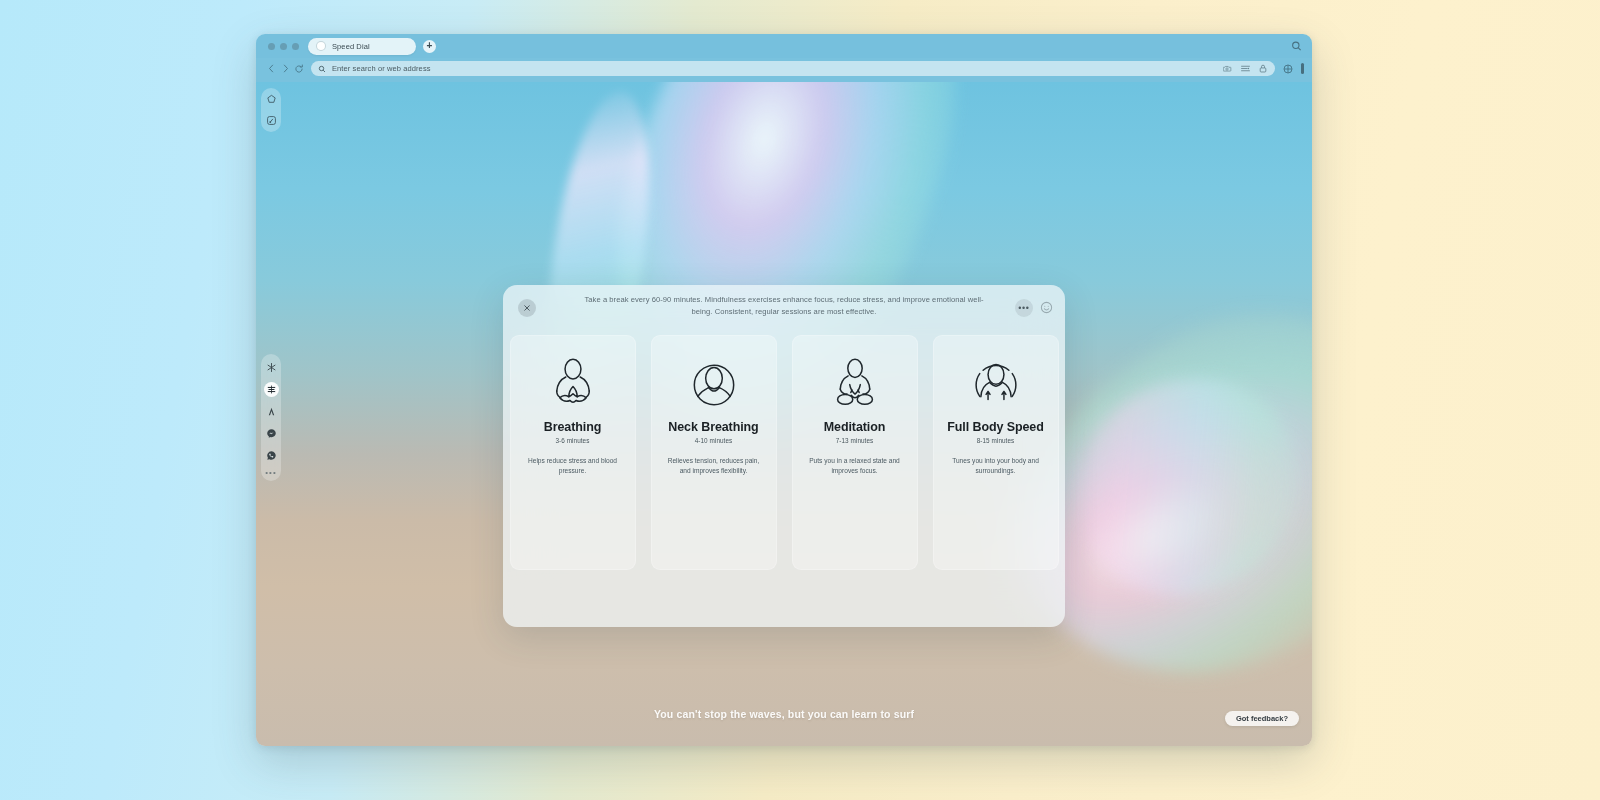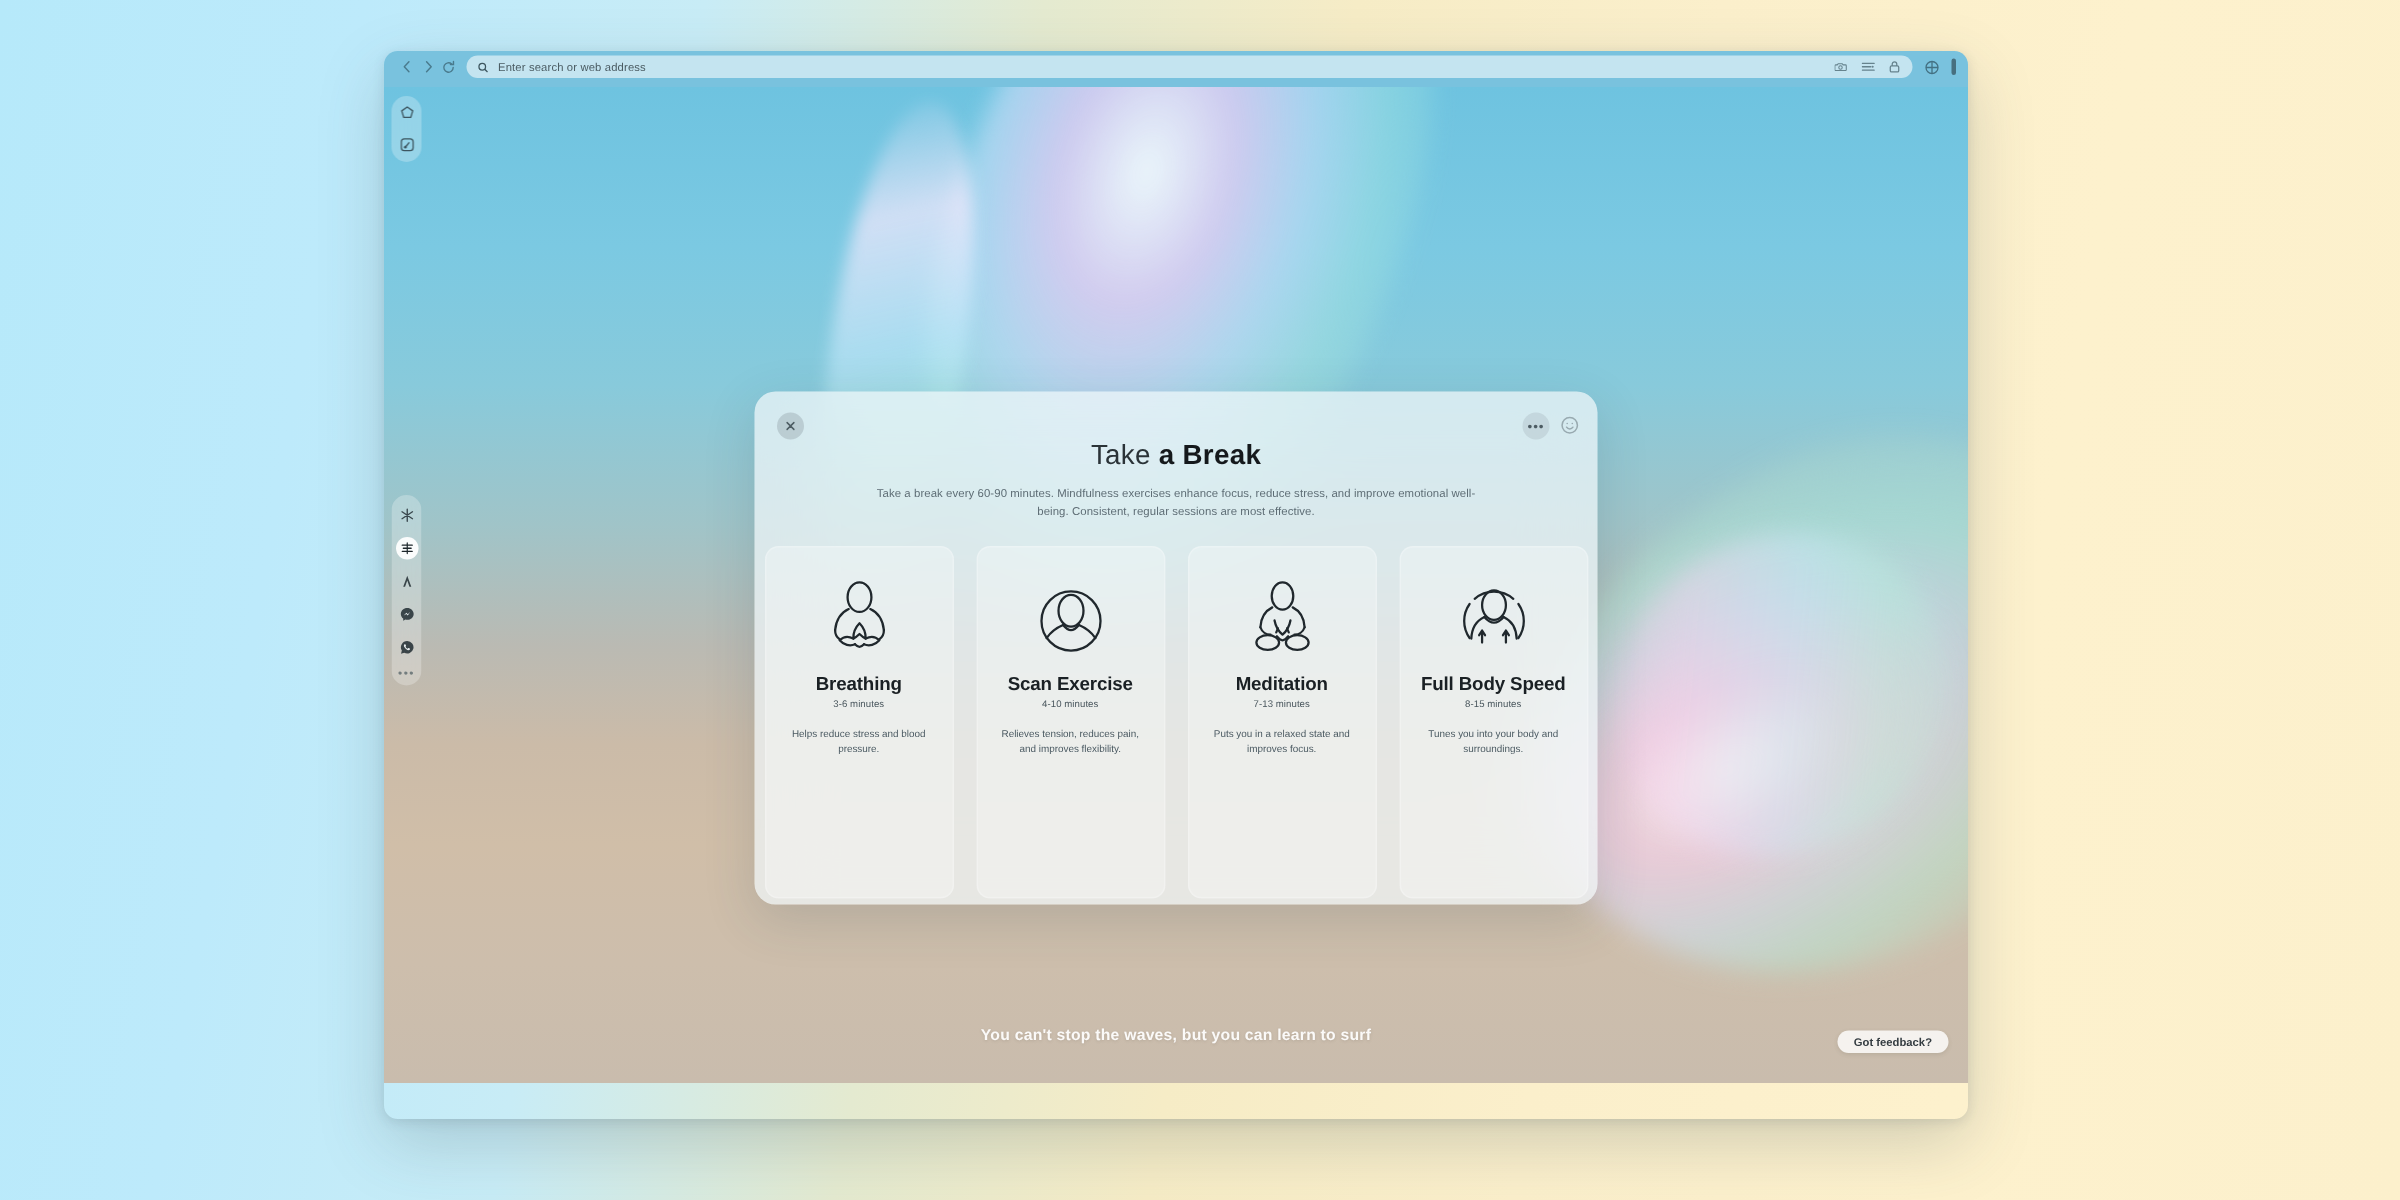--- a/index.html
+++ b/index.html
@@ -373,20 +373,41 @@
   svg { display: block; }
 </style>
 </head>
 <body>
 
 <div id="page">
 
 
   <div id="browser">
 
+    <div id="titlebar">
+      <div class="traffic">
+        <i></i>
+        <i></i>
+        <i></i>
+      </div>
+
+      <div id="tab">
+        <span class="favicon"></span>
+        <span class="tablabel">Speed Dial</span>
+      </div>
+
+      <div id="newtab">+</div>
+
+      <span id="titlebar-search">
+        <svg viewBox="0 0 16 16" width="11" height="11" fill="none" stroke="#2e4650" stroke-width="1.6">
+          <circle cx="7" cy="7" r="4.6"></circle>
+            <path d="M10.4 10.4 L14 14"></path>
+        </svg>
+      </span>
+    </div>
 
     <div id="navbar">
       <span class="navbtn">
         <svg viewBox="0 0 16 16" width="9" height="9" fill="none" stroke="#24404b" stroke-width="1.7" stroke-linecap="round" stroke-linejoin="round">
             <path d="M10 2 L4.5 8 L10 14"></path>
           </svg>
       </span>
       <span class="navbtn">
         <svg viewBox="0 0 16 16" width="9" height="9" fill="none" stroke="#24404b" stroke-width="1.7" stroke-linecap="round" stroke-linejoin="round">
             <path d="M6 2 L11.5 8 L6 14"></path>
@@ -507,24 +528,20 @@
           <span id="modal-emoji">
             <svg viewBox="0 0 16 16" width="13" height="13" fill="none" stroke="#5d6b72" stroke-width="1.25">
               <circle cx="8" cy="8" r="6.3"></circle>
               <circle cx="5.9" cy="6.5" r="0.65" fill="#5d6b72" stroke="none"></circle>
               <circle cx="10.1" cy="6.5" r="0.65" fill="#5d6b72" stroke="none"></circle>
               <path d="M5.4 9.6a3.1 3.1 0 0 0 5.2 0" stroke-linecap="round"></path>
             </svg>
           </span>
         </div>
 
-        <div id="modal-title">
-          <span>Take</span>
-          <b>a Break</b>
-        </div>
 
         <div id="modal-sub">Take a break every 60-90 minutes. Mindfulness exercises enhance focus, reduce stress, and improve emotional well-being. Consistent, regular sessions are most effective.</div>
 
         <div id="cards">
 
           <div class="card">
             <span class="icon">
               <svg viewBox="0 0 74 74" width="56" height="56" fill="none" stroke="#20282d" stroke-width="2" stroke-linecap="round" stroke-linejoin="round">
                 <ellipse cx="37" cy="16" rx="10.5" ry="13"></ellipse>
                 <path d="M27.5 26.5C21 29.5 16.5 35.5 15.5 45"></path>
@@ -545,21 +562,21 @@
           <div class="card">
             <span class="icon">
               <svg viewBox="0 0 74 74" width="56" height="56" fill="none" stroke="#20282d" stroke-width="2" stroke-linecap="round" stroke-linejoin="round">
                 <circle cx="37" cy="37" r="26"></circle>
                 <ellipse cx="37" cy="28" rx="11" ry="14"></ellipse>
                 <path d="M30 40.5c-6 2.5-11 6.5-14.5 11.5"></path>
                 <path d="M44 40.5c6 2.5 11 6.5 14.5 11.5"></path>
                 <path d="M30 40.5c2.5 3 4.5 4.5 7 4.5s4.5-1.5 7-4.5"></path>
               </svg>
             </span>
-            <div class="cname">Scan Exercise</div>
+            <div class="cname">Neck Breathing</div>
             <div class="cdur">4-10 minutes</div>
             <div class="cdesc">Relieves tension, reduces pain, and improves flexibility.</div>
           </div>
 
           <div class="card">
             <span class="icon">
               <svg viewBox="0 0 74 74" width="56" height="56" fill="none" stroke="#20282d" stroke-width="2" stroke-linecap="round" stroke-linejoin="round">
                 <ellipse cx="37" cy="15" rx="9.5" ry="12"></ellipse>
                 <path d="M28 25c-6 3-10 9-10.5 17.5"></path>
                 <path d="M46 25c6 3 10 9 10.5 17.5"></path>

